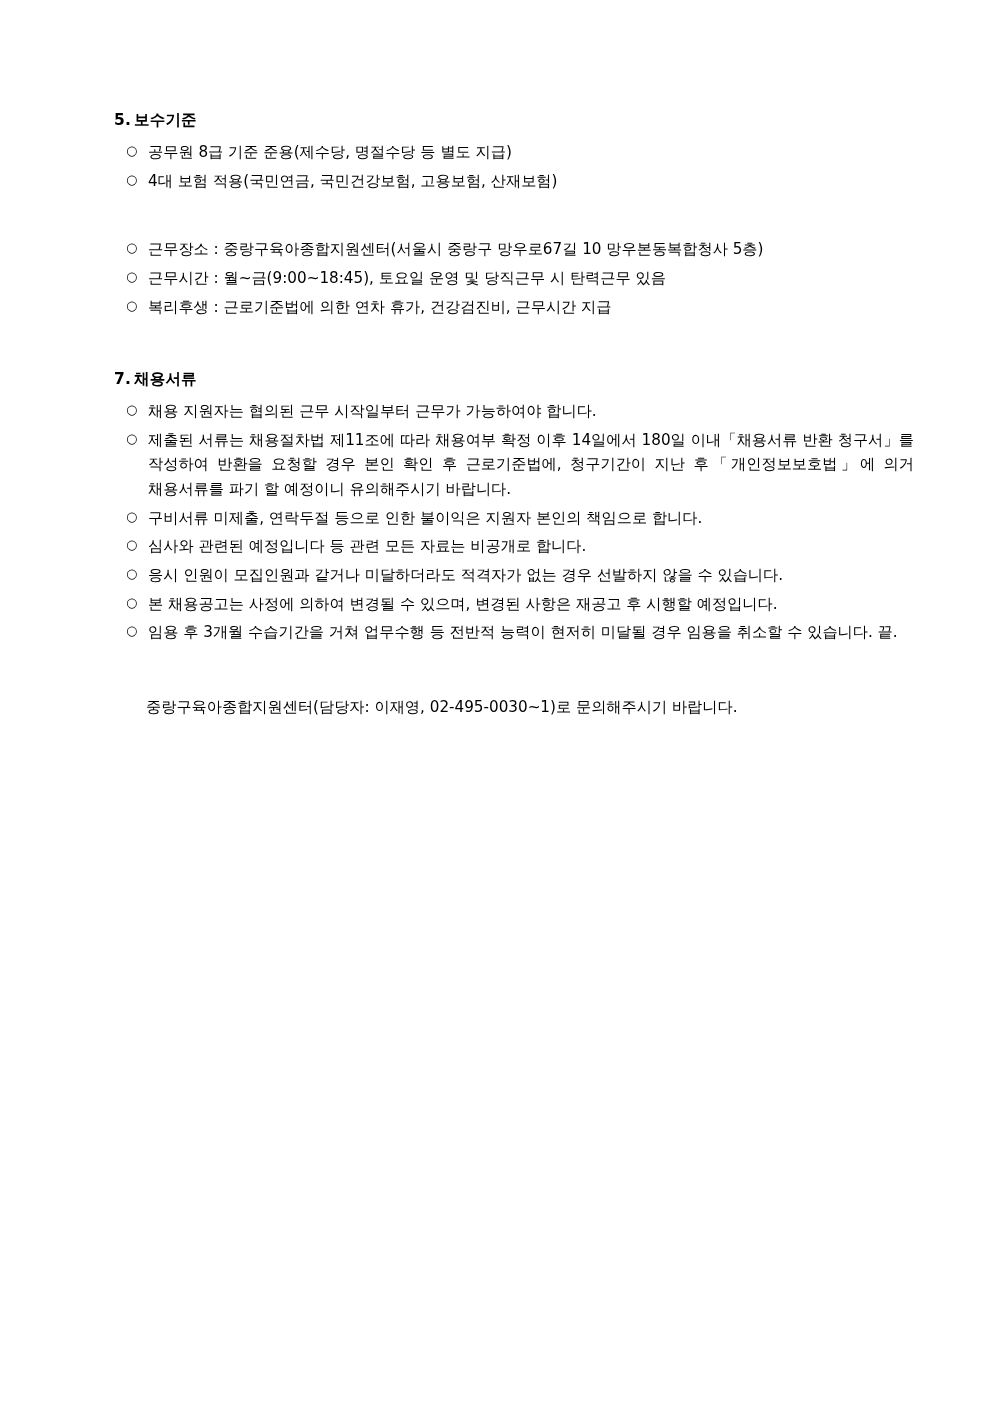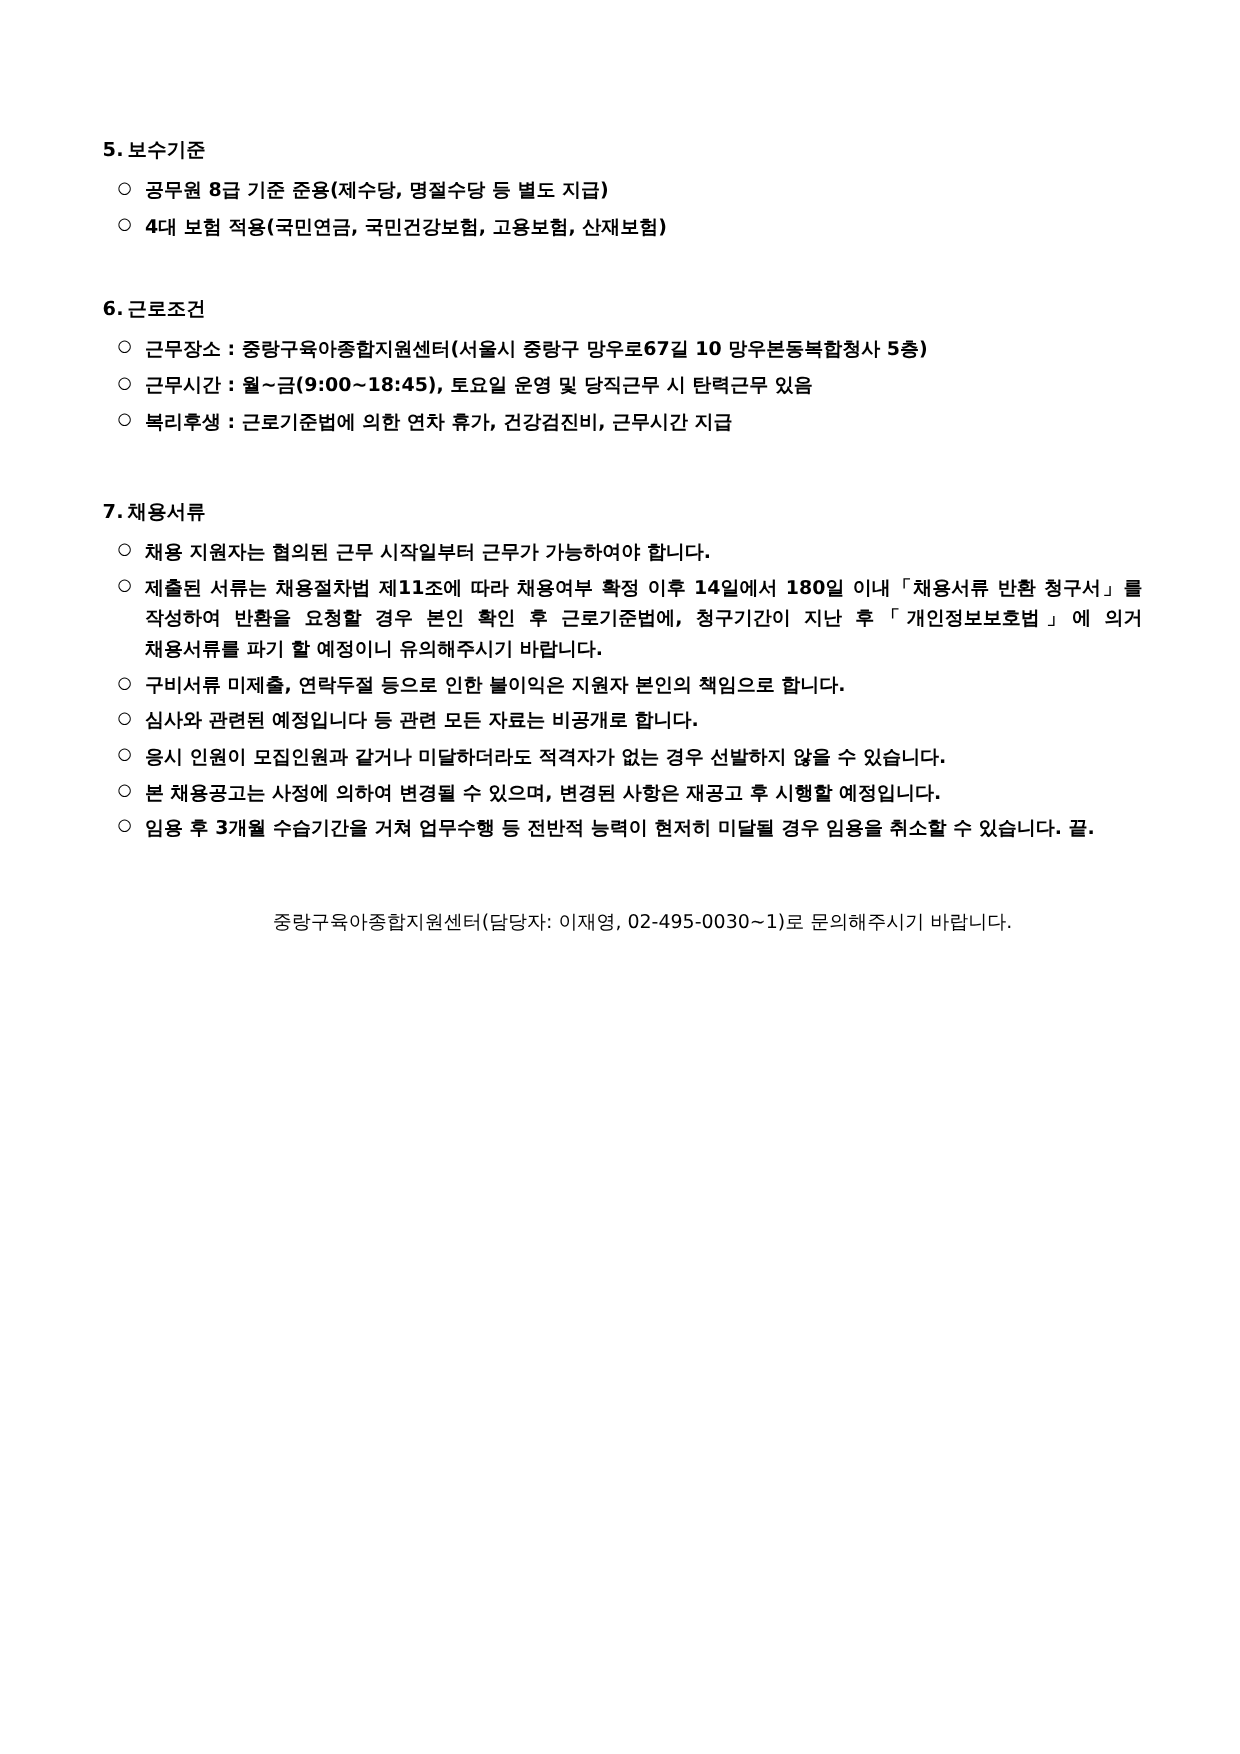--- a/index.html
+++ b/index.html
@@ -13,21 +13,21 @@
     font-family: "DejaVu Sans", "Liberation Sans", sans-serif;
     color: #000000;
     position: relative;
     overflow: hidden;
   }
   .page {
     position: relative;
     width: 992px;
     height: 1390px;
     box-sizing: border-box;
-    padding: 110px 78px 0 78px;
+    padding: 110px 78px 0 110px;
   }
   .section {
     margin-bottom: 0;
   }
   .section-title {
     font-size: 15.5px;
     font-weight: bold;
     letter-spacing: 0.2px;
     margin: 0 0 9px 0;
     padding-left: 4px;
@@ -54,33 +54,31 @@
     width: 22px;
     font-size: 13px;
     line-height: 1.72;
     color: #000;
   }
   .item-text {
     flex: 1 1 auto;
     text-align: justify;
     text-justify: inter-character;
     word-break: keep-all;
-    font-weight: bold;
   }
   .item-text.nojustify {
     text-align: left;
   }
   .gap-lg { height: 40px; }
   .gap-xl { height: 46px; }
   .plain-para {
     font-size: 15.2px;
     line-height: 1.62;
     padding-left: 36px;
     margin: 0;
-    text-align: center;
   }
 </style>
 </head>
 <body>
 
 <div class="page">
 
   <div class="section">
     <div class="section-title">
       <span class="num">5.</span><span>보수기준</span>
@@ -93,23 +91,20 @@
       <li class="item">
         <span class="bullet">○</span>
         <span class="item-text nojustify">4대 보험 적용(국민연금, 국민건강보험, 고용보험, 산재보험)</span>
       </li>
     </ul>
   </div>
 
   <div class="gap-lg"></div>
 
   <div class="section">
-    <div class="section-title">
-      <span class="num">6.</span><span>근로조건</span>
-    </div>
     <ul class="items">
       <li class="item">
         <span class="bullet">○</span>
         <span class="item-text nojustify">근무장소 : 중랑구육아종합지원센터(서울시 중랑구 망우로67길 10 망우본동복합청사 5층)</span>
       </li>
       <li class="item">
         <span class="bullet">○</span>
         <span class="item-text nojustify">근무시간 : 월~금(9:00~18:45), 토요일 운영 및 당직근무 시 탄력근무 있음</span>
       </li>
       <li class="item">

